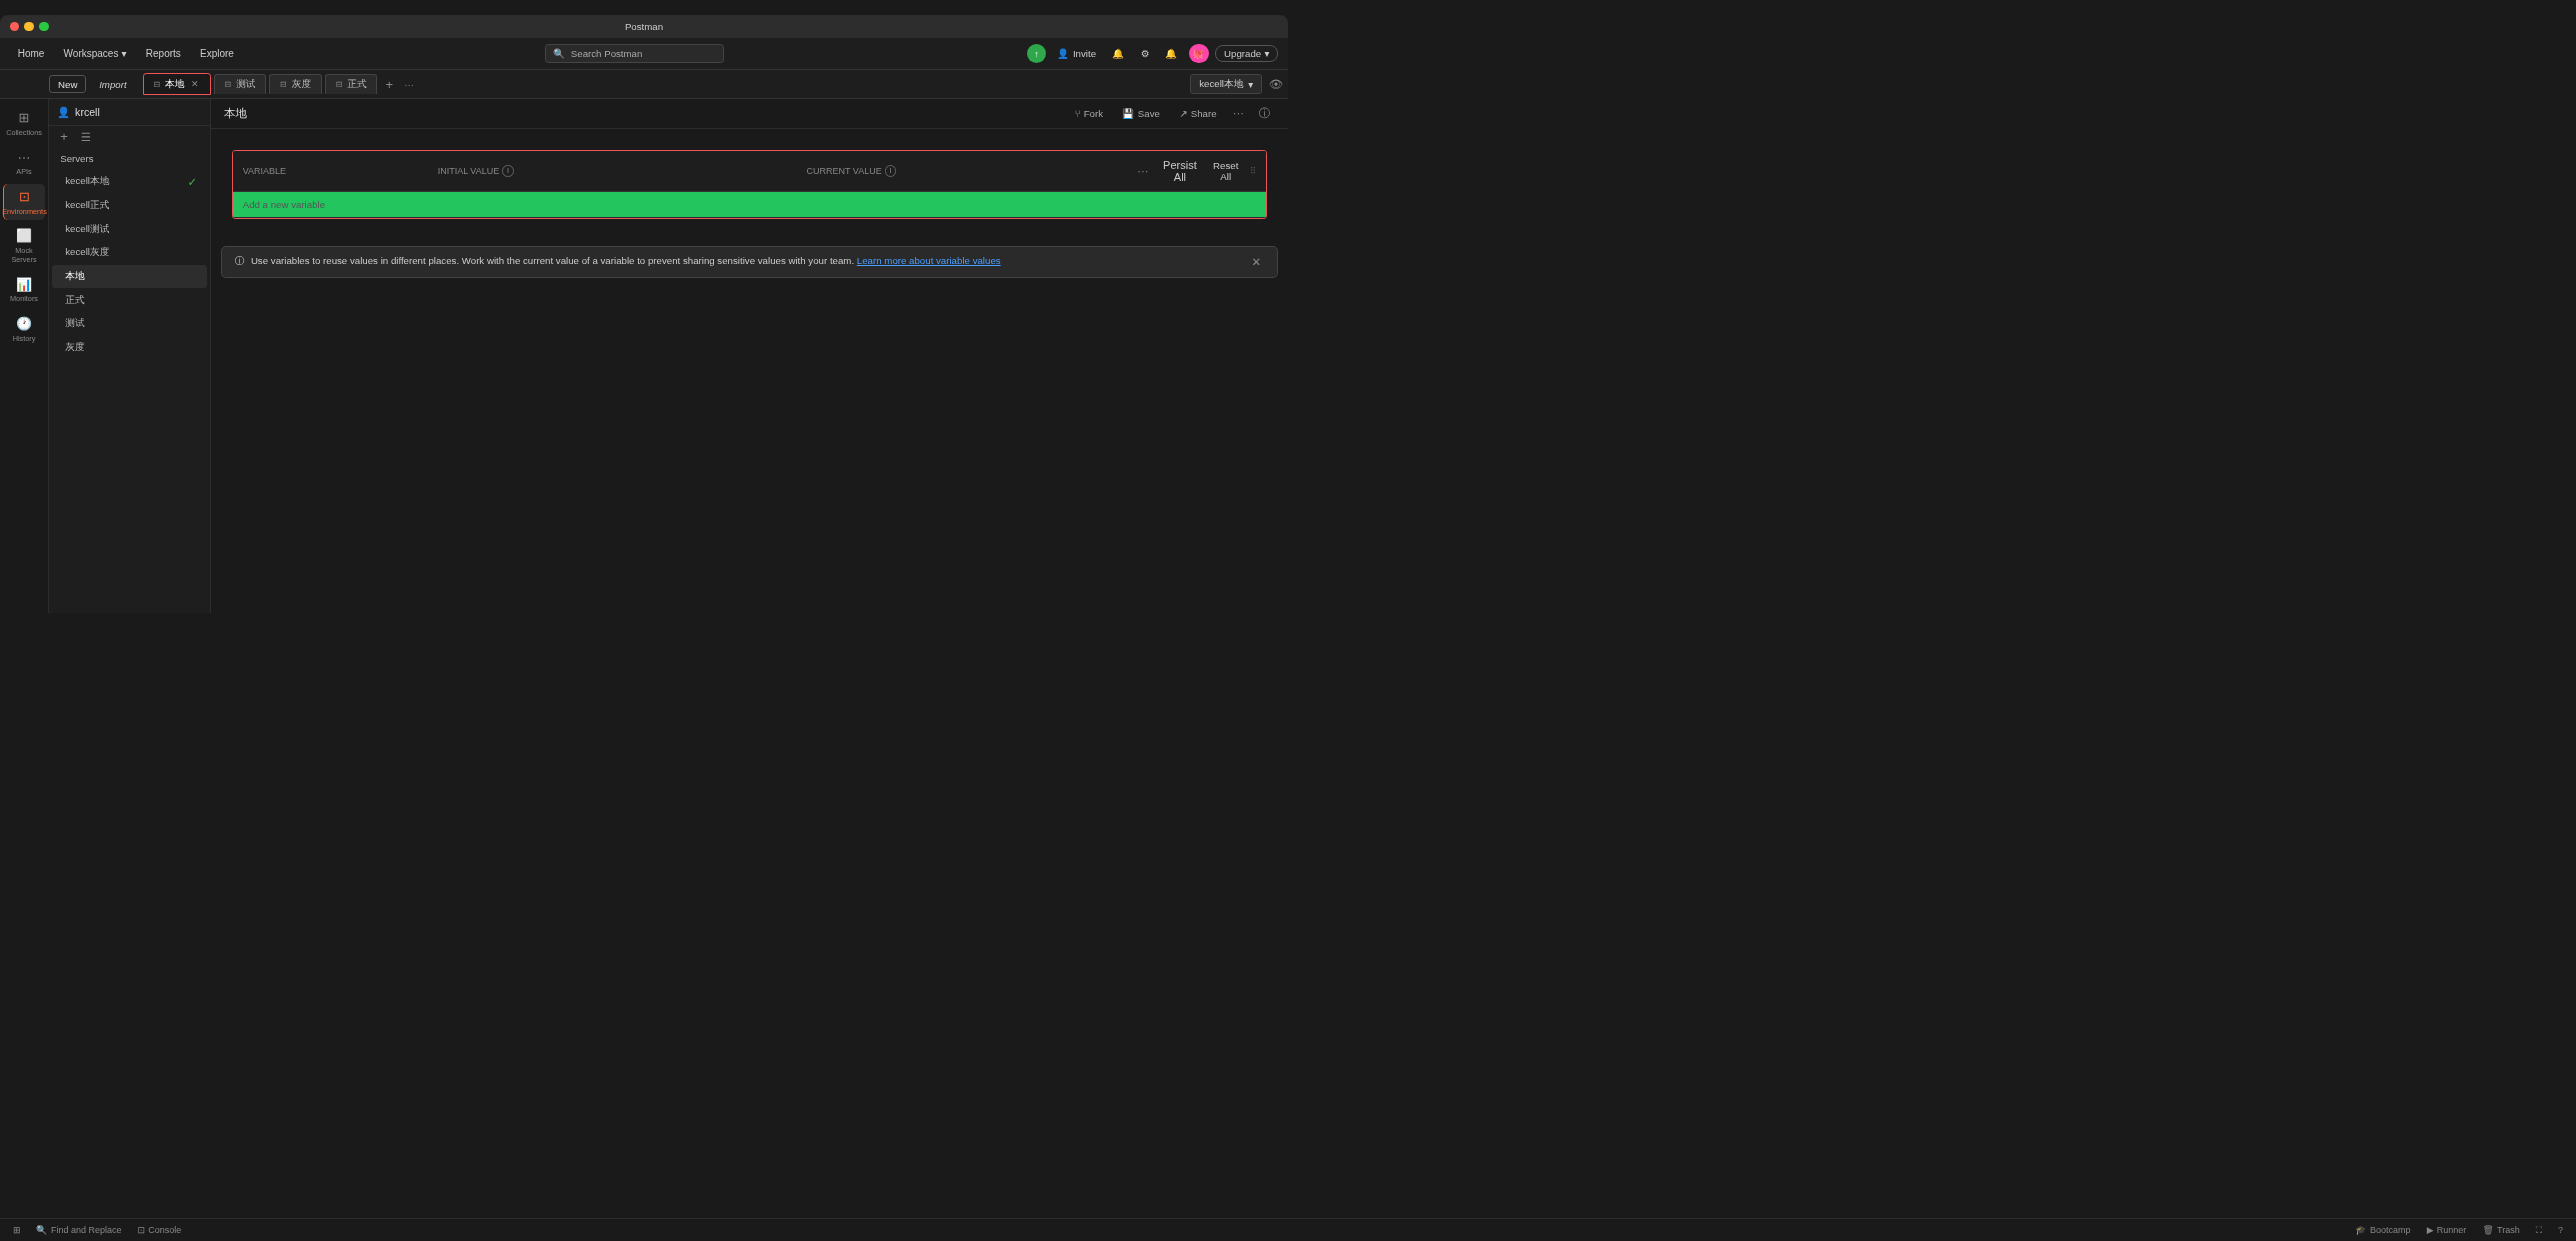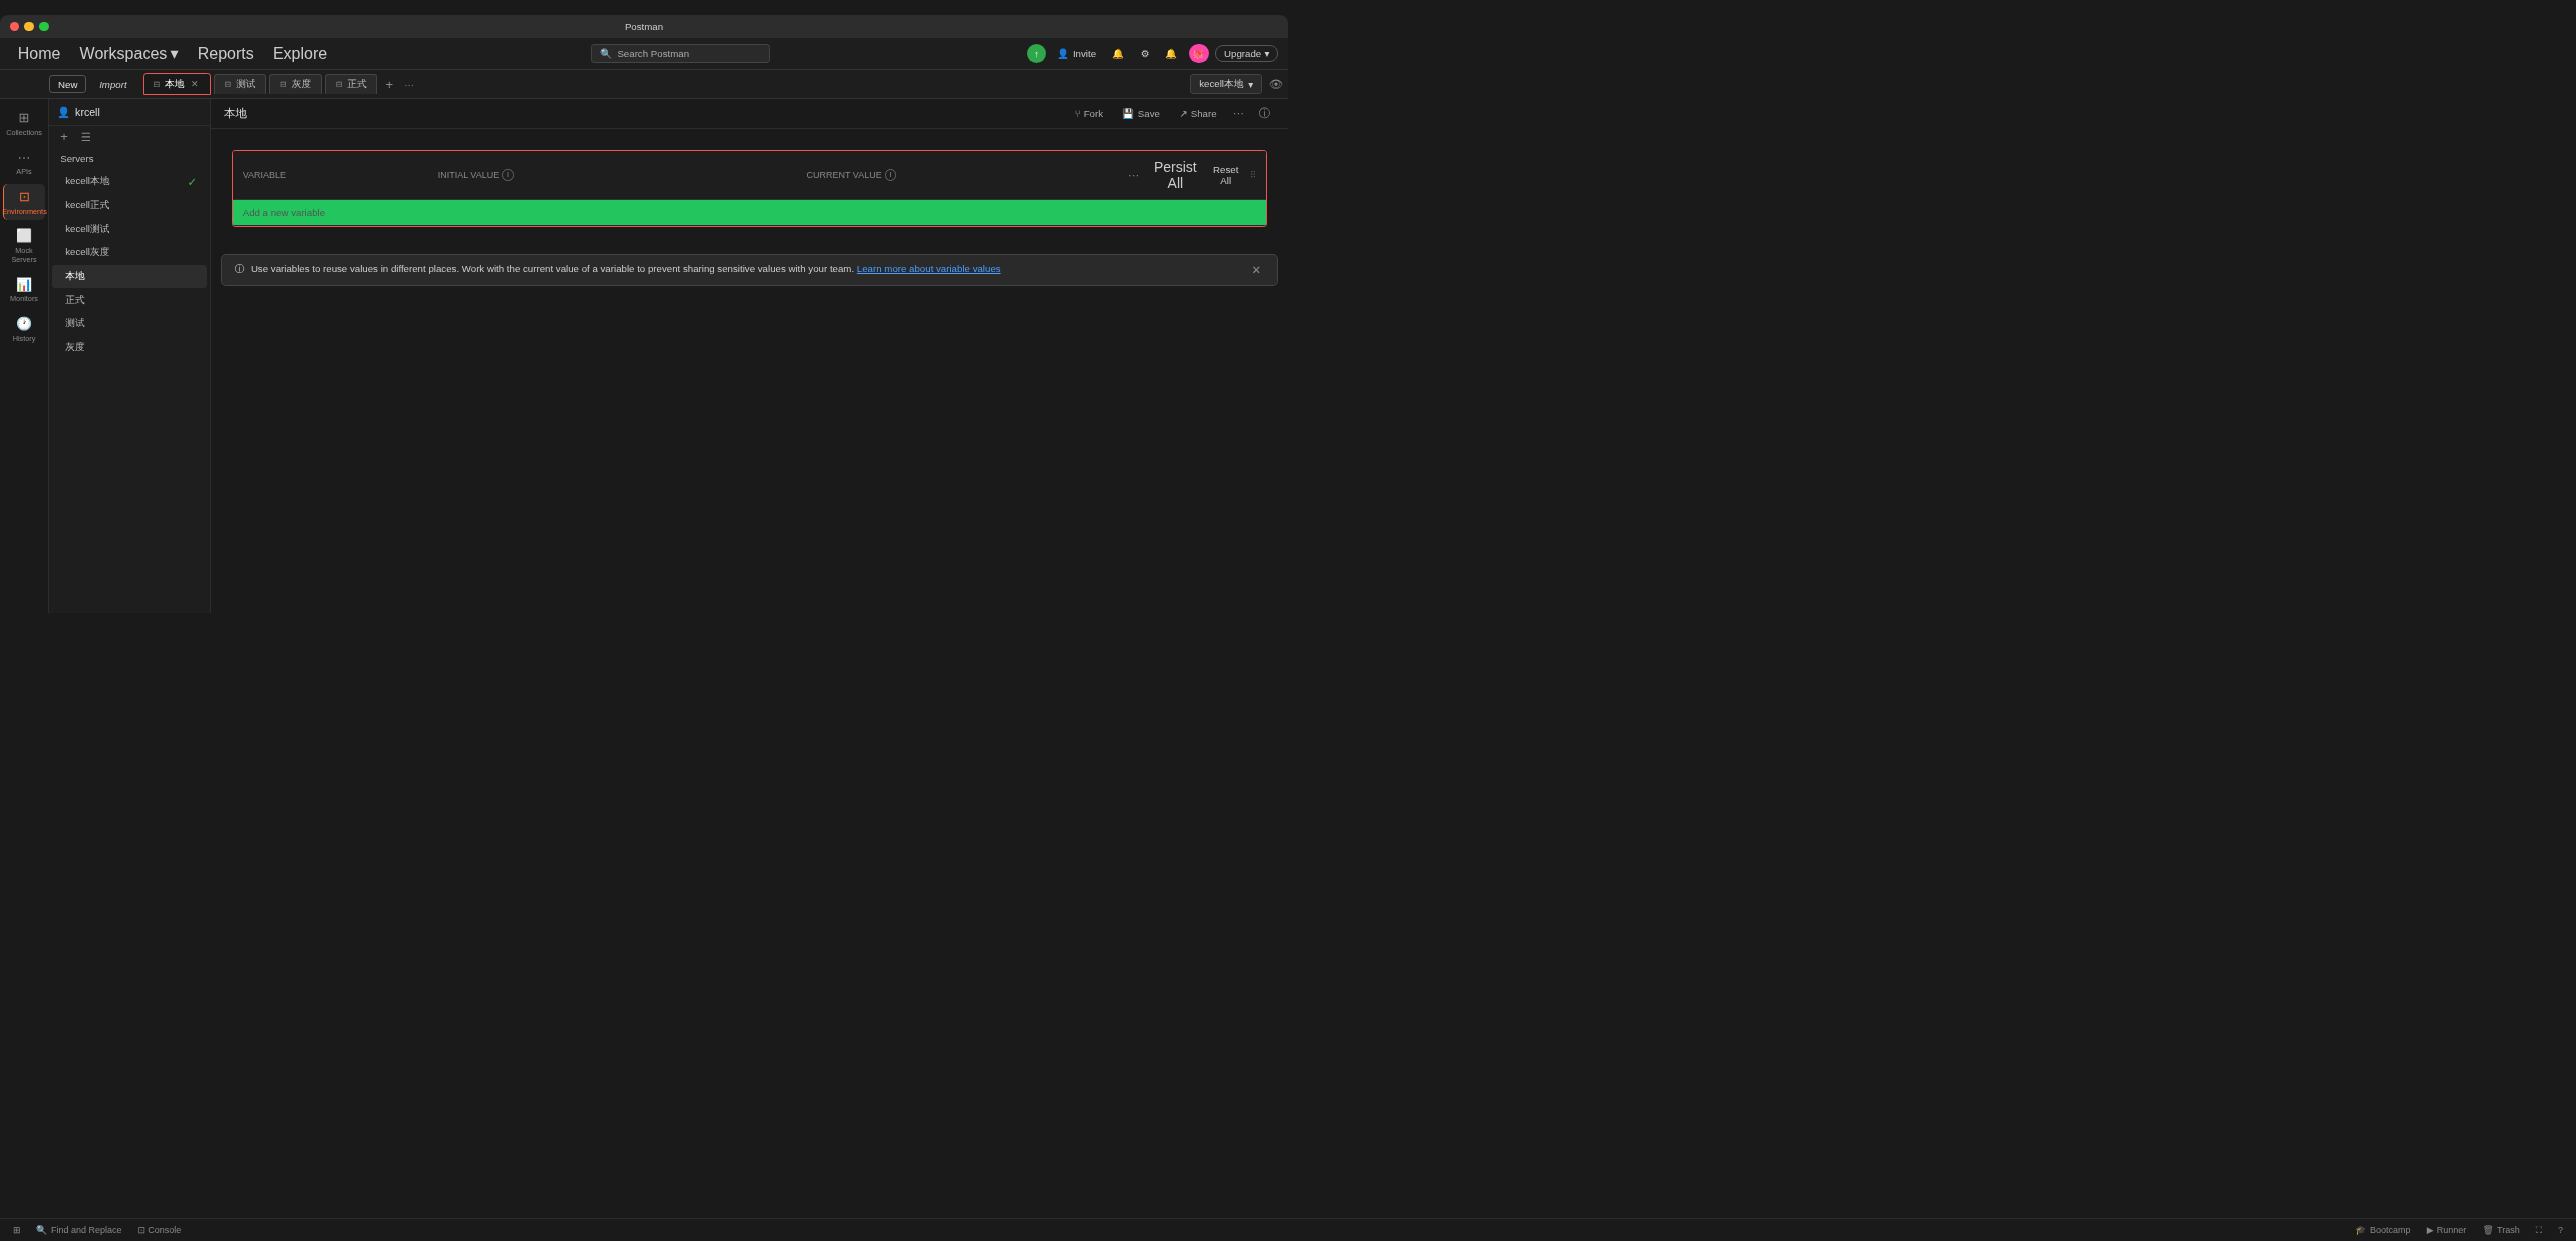--- a/index.html
+++ b/index.html
@@ -55,21 +55,21 @@
       gap: 3.2px;
       border-bottom: 0.8px solid #333;
     }
     .nav-btn {
       background: none;
       border: none;
       color: #ccc;
       padding: 3.2px 8px;
       border-radius: 3.2px;
       cursor: pointer;
-      font-size: 16px;
+      font-size: 10px;
       display: flex;
       align-items: center;
       gap: 3.2px;
     }
     .nav-search {
       flex: 1;
       display: flex;
       justify-content: center;
     }
     .search-box {
@@ -417,21 +417,21 @@
     .add-var-text {
       color: #555;
       font-size: 9.7px;
       cursor: text;
     }
     .persist-btn {
       background: none;
       border: none;
       color: #ccc;
       cursor: pointer;
-      font-size: 14px;
+      font-size: 11px;
       padding: 1.6px 4.9px;
       border-radius: 2.4px;
     }
     .reset-btn {
       background: none;
       border: none;
       color: #ccc;
       cursor: pointer;
       font-size: 9.7px;
       padding: 1.6px 4.9px;

